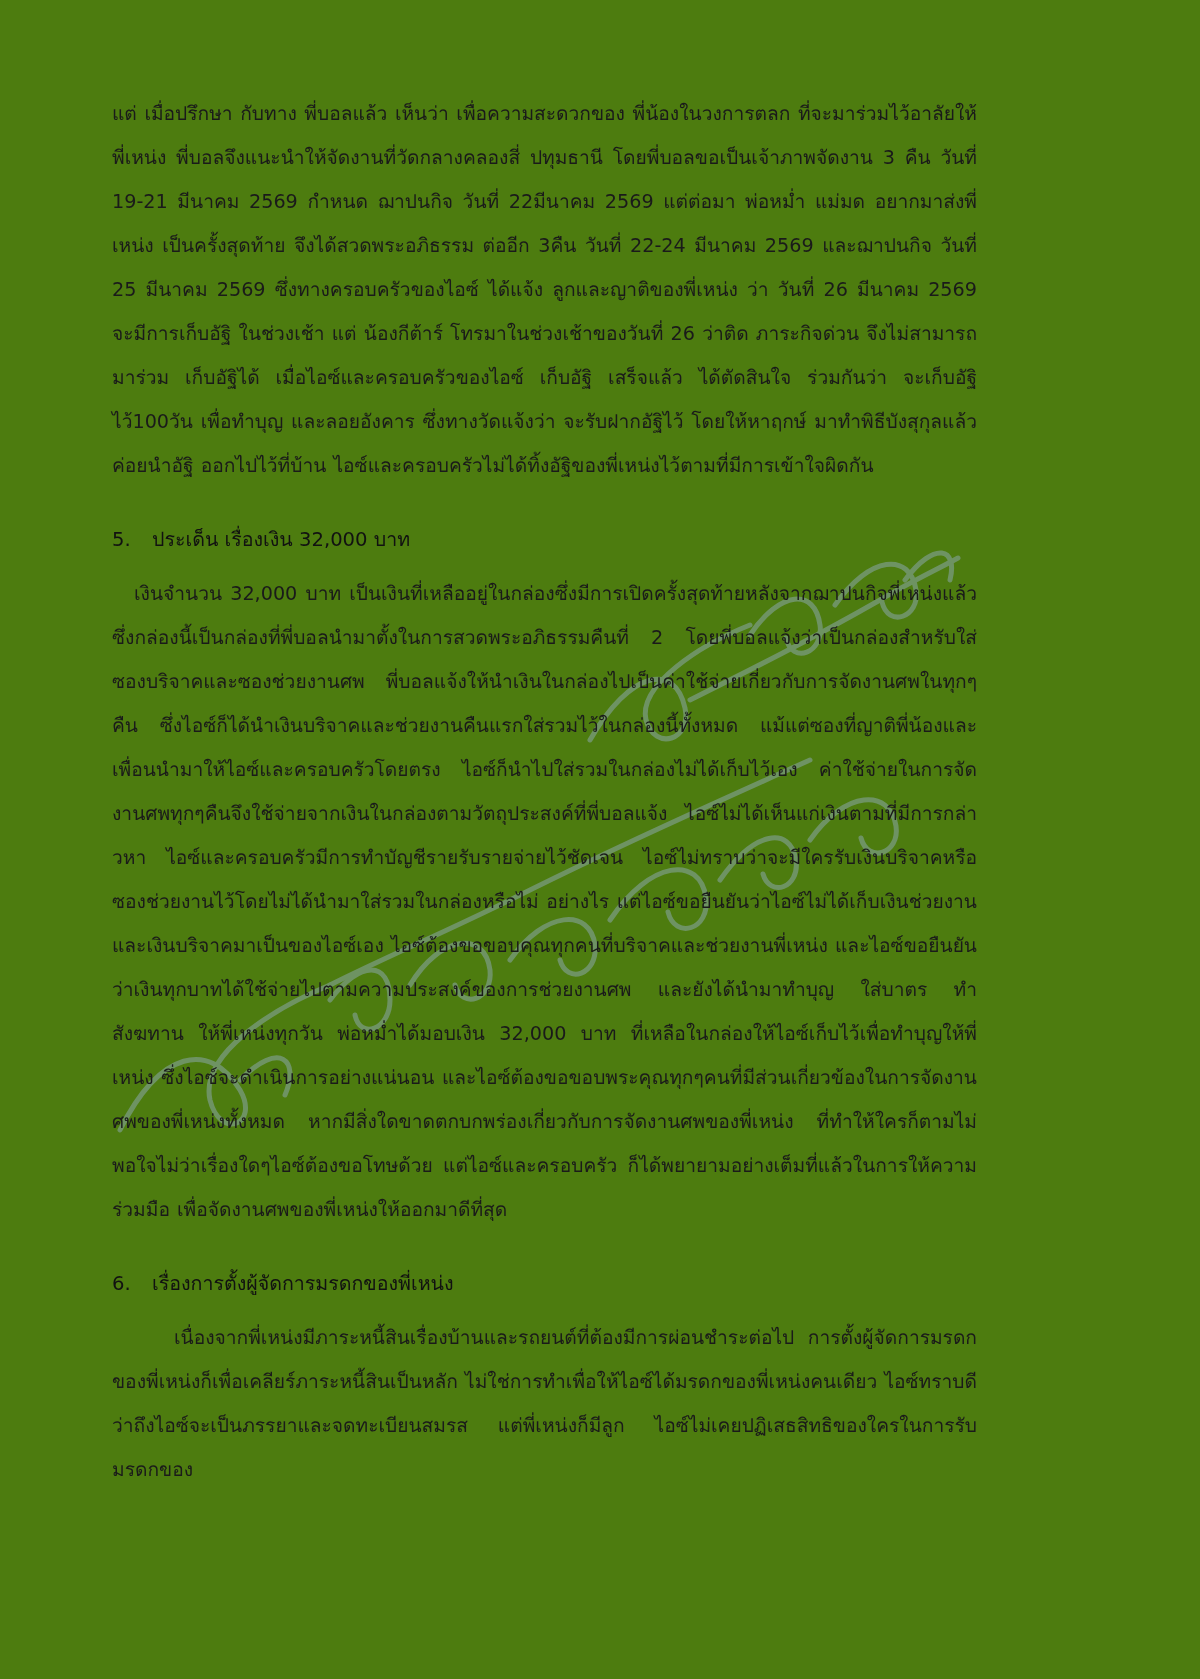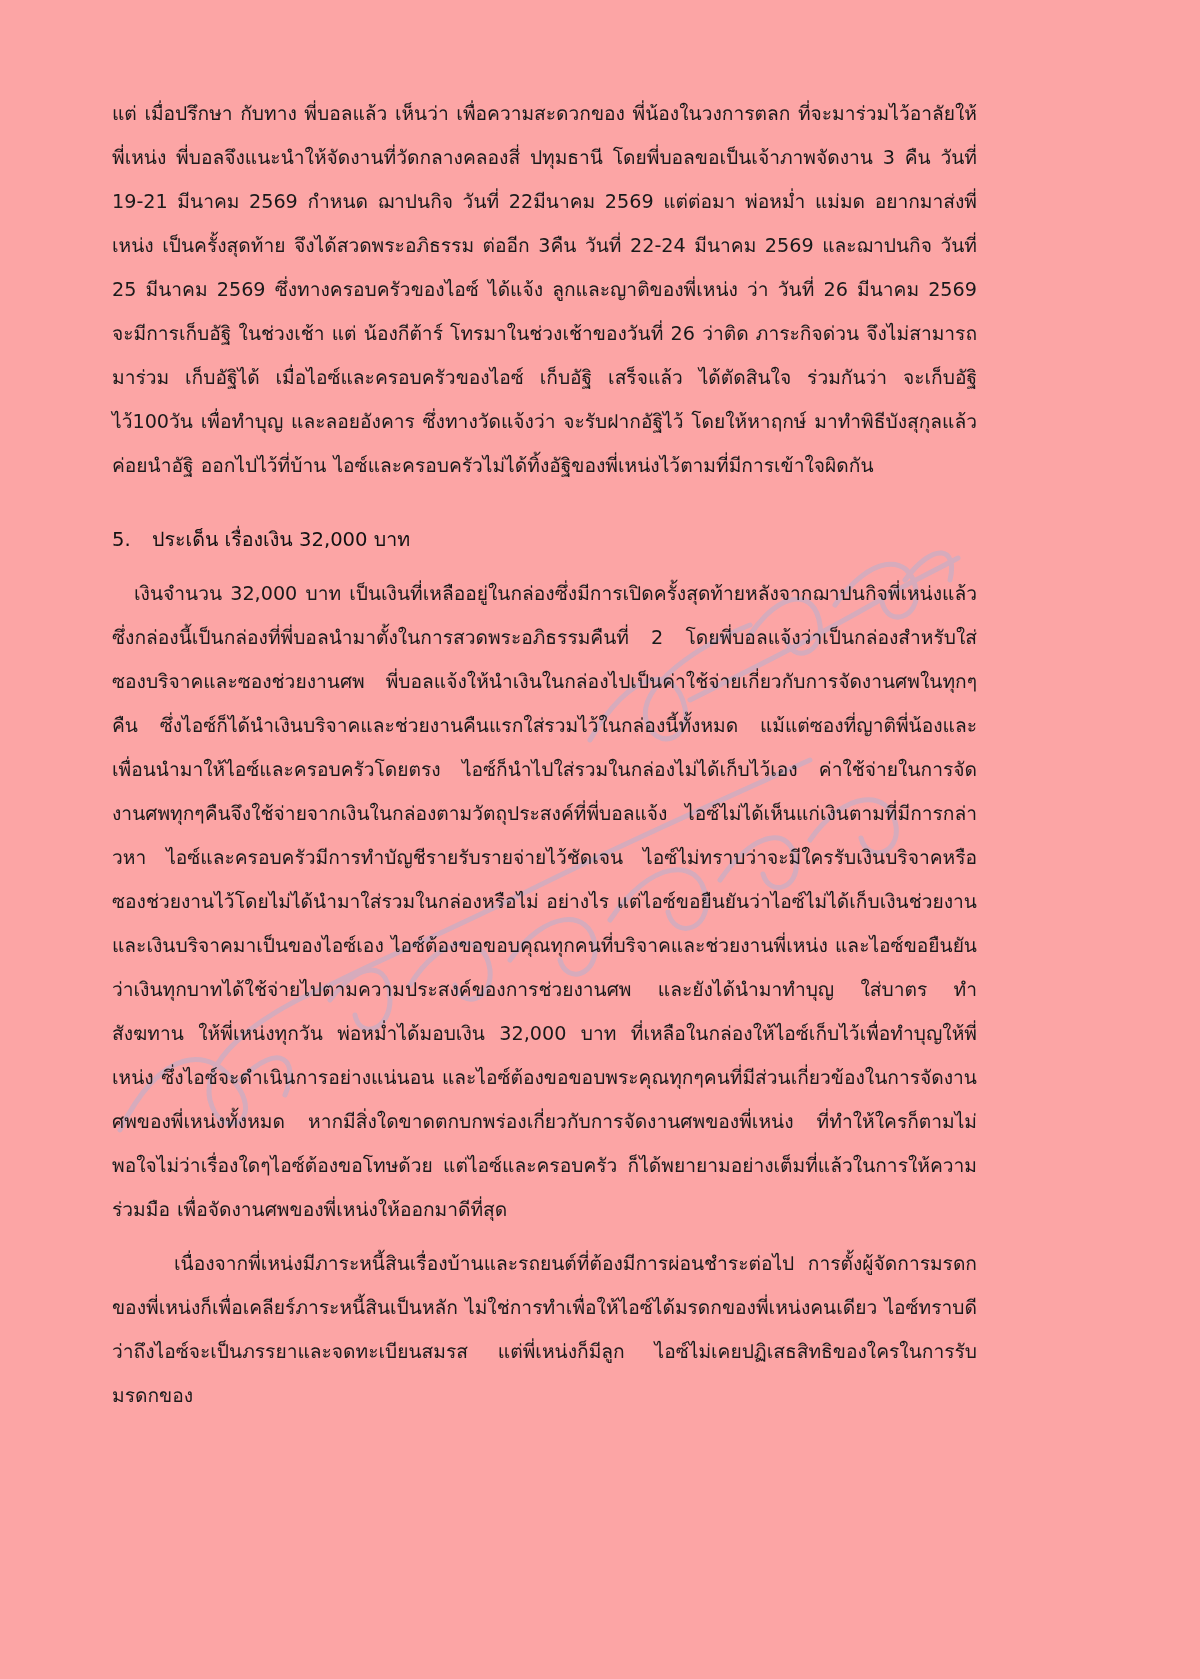--- a/index.html
+++ b/index.html
@@ -7,21 +7,21 @@
     padding: 0;
     background: #ffffff;
   }
   body {
     font-family: "DejaVu Sans", "Liberation Sans", sans-serif;
   }
   .page {
     position: relative;
     width: 1200px;
     height: 1679px;
-    background: #fca5a5;
+    background: #4d7c0f;
     overflow: hidden;
   }
   .content {
     position: absolute;
     left: 112px;
     top: 92px;
     width: 865px;
   }
   .para {
     font-size: 19.2px;
@@ -94,18 +94,21 @@
   <div class="content">
 
     <p class="para">แต่ เมื่อปรึกษา กับทาง พี่บอลแล้ว เห็นว่า เพื่อความสะดวกของ พี่น้องในวงการตลก ที่จะมาร่วมไว้อาลัยให้พี่เหน่ง พี่บอลจึงแนะนำให้จัดงานที่วัดกลางคลองสี่ ปทุมธานี โดยพี่บอลขอเป็นเจ้าภาพจัดงาน 3 คืน วันที่ 19-21 มีนาคม 2569 กำหนด ฌาปนกิจ วันที่ 22มีนาคม 2569 แต่ต่อมา พ่อหม่ำ แม่มด อยากมาส่งพี่เหน่ง เป็นครั้งสุดท้าย จึงได้สวดพระอภิธรรม ต่ออีก 3คืน วันที่ 22-24 มีนาคม 2569 และฌาปนกิจ วันที่ 25 มีนาคม 2569 ซึ่งทางครอบครัวของไอซ์ ได้แจ้ง ลูกและญาติของพี่เหน่ง ว่า วันที่ 26 มีนาคม 2569 จะมีการเก็บอัฐิ ในช่วงเช้า แต่ น้องกีต้าร์ โทรมาในช่วงเช้าของวันที่ 26 ว่าติด ภาระกิจด่วน จึงไม่สามารถมาร่วม เก็บอัฐิได้ เมื่อไอซ์และครอบครัวของไอซ์ เก็บอัฐิ เสร็จแล้ว ได้ตัดสินใจ ร่วมกันว่า จะเก็บอัฐิ ไว้100วัน เพื่อทำบุญ และลอยอังคาร ซึ่งทางวัดแจ้งว่า จะรับฝากอัฐิไว้ โดยให้หาฤกษ์ มาทำพิธีบังสุกุลแล้วค่อยนำอัฐิ ออกไปไว้ที่บ้าน ไอซ์และครอบครัวไม่ได้ทิ้งอัฐิของพี่เหน่งไว้ตามที่มีการเข้าใจผิดกัน</p>
 
     <div class="heading gap-before-heading">
       <span class="heading-num">5.</span><span>ประเด็น เรื่องเงิน 32,000 บาท</span>
     </div>
 
     <p class="para indent gap-after-heading">เงินจำนวน 32,000 บาท เป็นเงินที่เหลืออยู่ในกล่องซึ่งมีการเปิดครั้งสุดท้ายหลังจากฌาปนกิจพี่เหน่งแล้ว ซึ่งกล่องนี้เป็นกล่องที่พี่บอลนำมาตั้งในการสวดพระอภิธรรมคืนที่ 2 โดยพี่บอลแจ้งว่าเป็นกล่องสำหรับใส่ซองบริจาคและซองช่วยงานศพ พี่บอลแจ้งให้นำเงินในกล่องไปเป็นค่าใช้จ่ายเกี่ยวกับการจัดงานศพในทุกๆคืน ซึ่งไอซ์ก็ได้นำเงินบริจาคและช่วยงานคืนแรกใส่รวมไว้ในกล่องนี้ทั้งหมด แม้แต่ซองที่ญาติพี่น้องและเพื่อนนำมาให้ไอซ์และครอบครัวโดยตรง ไอซ์ก็นำไปใส่รวมในกล่องไม่ได้เก็บไว้เอง ค่าใช้จ่ายในการจัดงานศพทุกๆคืนจึงใช้จ่ายจากเงินในกล่องตามวัตถุประสงค์ที่พี่บอลแจ้ง ไอซ์ไม่ได้เห็นแก่เงินตามที่มีการกล่าวหา ไอซ์และครอบครัวมีการทำบัญชีรายรับรายจ่ายไว้ชัดเจน ไอซ์ไม่ทราบว่าจะมีใครรับเงินบริจาคหรือซองช่วยงานไว้โดยไม่ได้นำมาใส่รวมในกล่องหรือไม่ อย่างไร แต่ไอซ์ขอยืนยันว่าไอซ์ไม่ได้เก็บเงินช่วยงานและเงินบริจาคมาเป็นของไอซ์เอง ไอซ์ต้องขอขอบคุณทุกคนที่บริจาคและช่วยงานพี่เหน่ง และไอซ์ขอยืนยันว่าเงินทุกบาทได้ใช้จ่ายไปตามความประสงค์ของการช่วยงานศพ และยังได้นำมาทำบุญ ใส่บาตร ทำสังฆทาน ให้พี่เหน่งทุกวัน พ่อหม่ำได้มอบเงิน 32,000 บาท ที่เหลือในกล่องให้ไอซ์เก็บไว้เพื่อทำบุญให้พี่เหน่ง ซึ่งไอซ์จะดำเนินการอย่างแน่นอน และไอซ์ต้องขอขอบพระคุณทุกๆคนที่มีส่วนเกี่ยวข้องในการจัดงานศพของพี่เหน่งทั้งหมด หากมีสิ่งใดขาดตกบกพร่องเกี่ยวกับการจัดงานศพของพี่เหน่ง ที่ทำให้ใครก็ตามไม่พอใจไม่ว่าเรื่องใดๆไอซ์ต้องขอโทษด้วย แต่ไอซ์และครอบครัว ก็ได้พยายามอย่างเต็มที่แล้วในการให้ความร่วมมือ เพื่อจัดงานศพของพี่เหน่งให้ออกมาดีที่สุด</p>
 
+    <div class="heading gap-before-heading">
+      <span class="heading-num">6.</span><span>เรื่องการตั้งผู้จัดการมรดกของพี่เหน่ง</span>
+    </div>
 
     <p class="para indent-big gap-after-heading">เนื่องจากพี่เหน่งมีภาระหนี้สินเรื่องบ้านและรถยนต์ที่ต้องมีการผ่อนชำระต่อไป การตั้งผู้จัดการมรดกของพี่เหน่งก็เพื่อเคลียร์ภาระหนี้สินเป็นหลัก ไม่ใช่การทำเพื่อให้ไอซ์ได้มรดกของพี่เหน่งคนเดียว ไอซ์ทราบดีว่าถึงไอซ์จะเป็นภรรยาและจดทะเบียนสมรส แต่พี่เหน่งก็มีลูก ไอซ์ไม่เคยปฏิเสธสิทธิของใครในการรับมรดกของ</p>
 
   </div>
 
 </div>
 
 </body></html>

